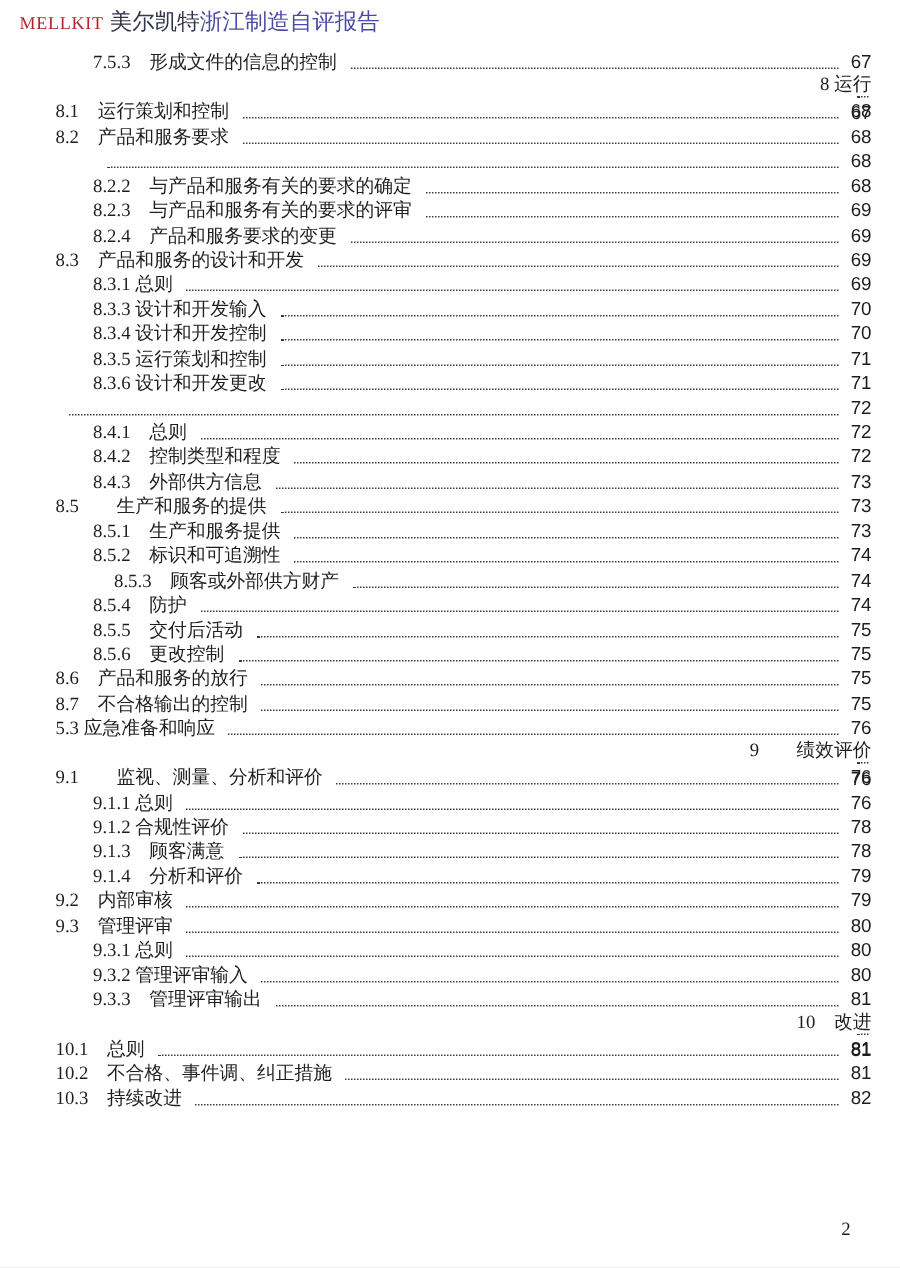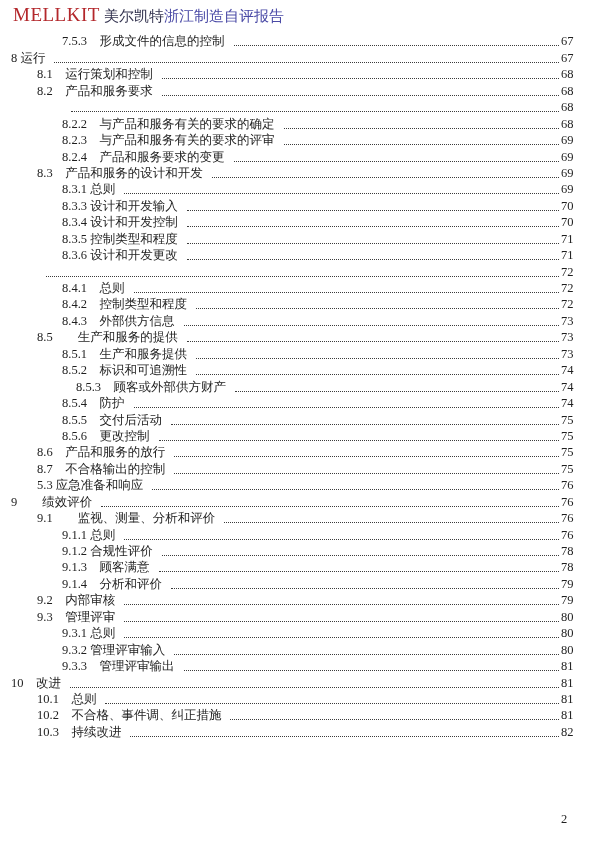--- a/index.html
+++ b/index.html
@@ -14,21 +14,21 @@
   }
   .header {
     position: absolute;
     left: 13px;
     top: 5px;
     white-space: nowrap;
     line-height: 20px;
   }
   .logo-text {
     color: var(--logo-red, #b3272b);
-    font-size: 19px;
+    font-size: 12px;
     letter-spacing: 0.5px;
   }
   .title-dark {
     color: var(--title-dark, #33334f);
     font-size: 15px;
   }
   .title-blue {
     color: var(--title-blue, #4a4aa6);
     font-size: 15px;
   }
@@ -38,42 +38,42 @@
     top: 33px;
     width: 570px;
   }
   .toc-row {
     display: flex;
     align-items: flex-end;
     height: 16.45px;
     font-size: 12.5px;
     color: var(--text, #1e1e1e);
   }
-  .indent-0 { padding-left: 0; }
+  .indent-0 { padding-left: 0; flex-direction: column; }
   .indent-1 { padding-left: 26px; }
   .indent-2 { padding-left: 51px; }
   .indent-3 { padding-left: 65px; }
   .toc-label {
     white-space: pre;
     flex: none;
     line-height: 15px;
   }
   .toc-dots {
     flex: 1;
     border-bottom: 1.5px dotted var(--dots, #3c3c3c);
     margin: 0 2px 3px 9px;
     min-width: 8px;
   }
   .toc-page {
     flex: none;
     min-width: 20px;
-    text-align: left;
+    text-align: right;
     font-size: 12.5px;
     line-height: 15px;
-    font-family: Liberation Serif, serif;
+    font-family: Liberation Sans, sans-serif;
   }
   .footer-page-number {
     position: absolute;
     left: 552px;
     top: 812px;
     width: 24px;
     text-align: center;
     font-size: 12.5px;
     color: var(--text, #1e1e1e);
   }
@@ -141,21 +141,21 @@
         <span class="toc-label">8.3.3 设计和开发输入</span>
         <span class="toc-dots"></span>
         <span class="toc-page">70</span>
       </div>
       <div class="toc-row indent-2">
         <span class="toc-label">8.3.4 设计和开发控制</span>
         <span class="toc-dots"></span>
         <span class="toc-page">70</span>
       </div>
       <div class="toc-row indent-2">
-        <span class="toc-label">8.3.5 控制类型和程度</span>
+        <span class="toc-label">8.3.5 运行策划和控制</span>
         <span class="toc-dots"></span>
         <span class="toc-page">71</span>
       </div>
       <div class="toc-row indent-2">
         <span class="toc-label">8.3.6 设计和开发更改</span>
         <span class="toc-dots"></span>
         <span class="toc-page">71</span>
       </div>
       <div class="toc-row indent-1">
         <span class="toc-dots"></span>

